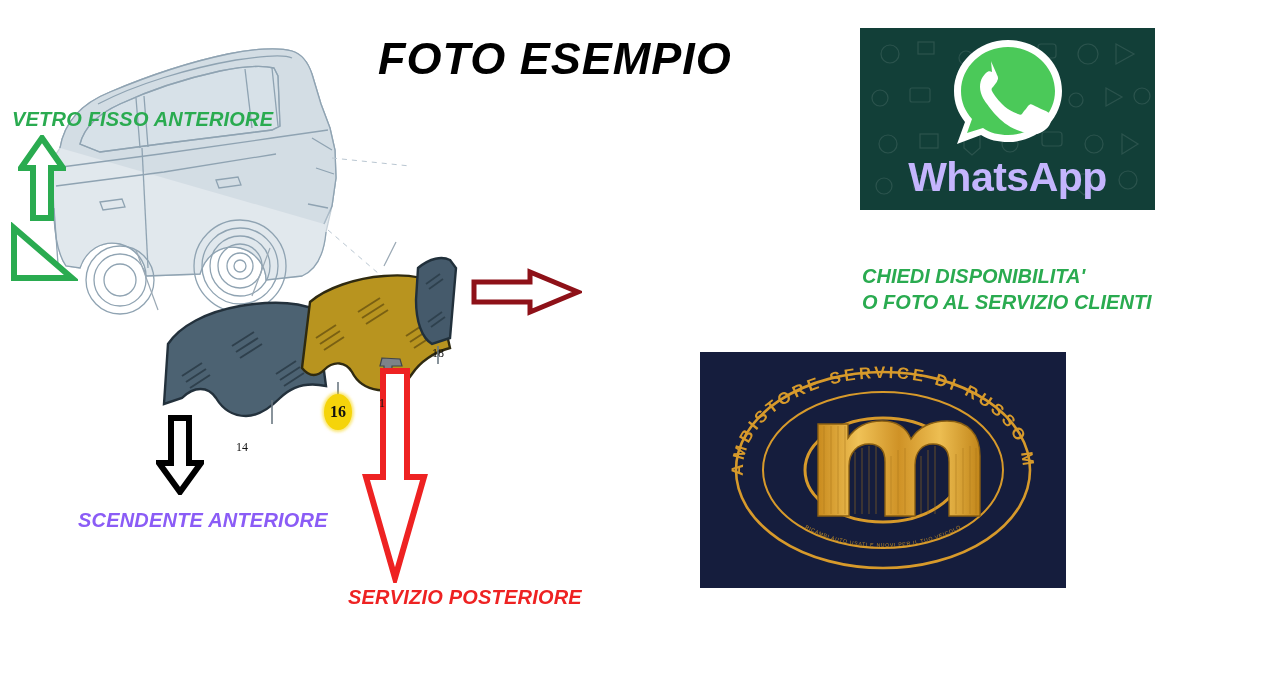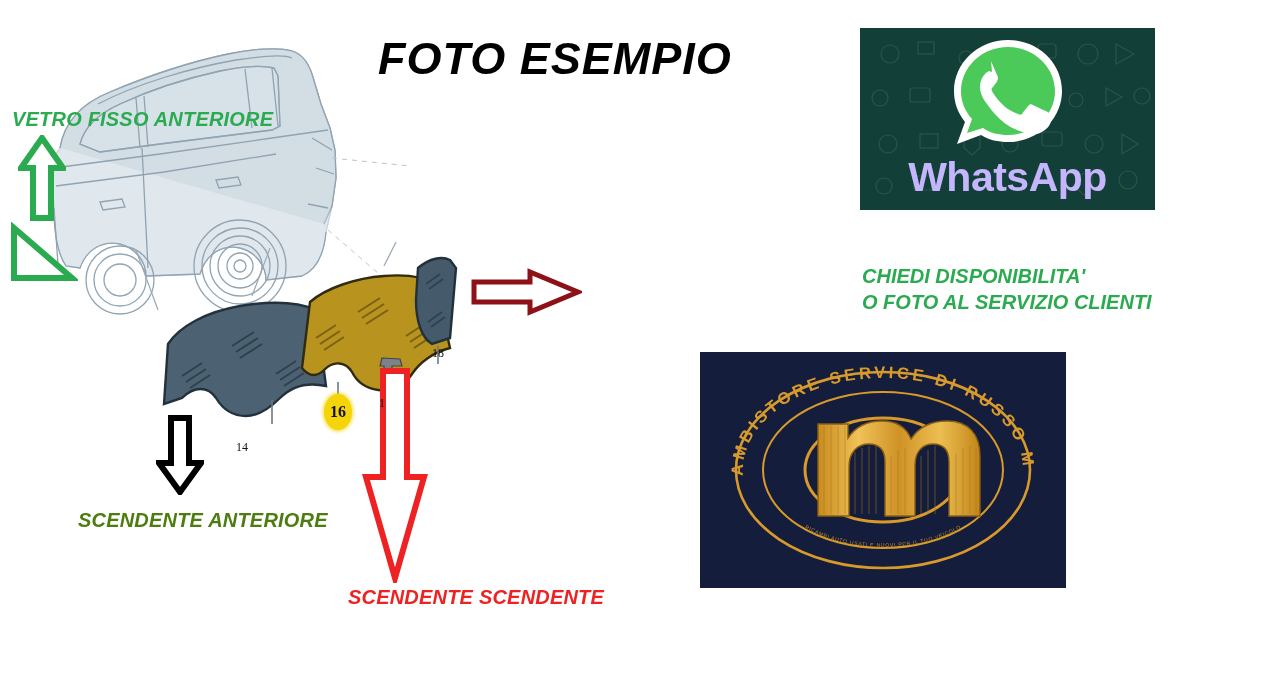--- a/index.html
+++ b/index.html
@@ -43,21 +43,21 @@
   }
   #label-vetro-fisso-posteriore {
     left: 612px; top: 281px;
     font-size: 20px;
     color: #8e1118;
     z-index: 6;
   }
   #label-scendente-anteriore {
     left: 78px; top: 509px;
     font-size: 20px;
-    color: #4d7c0f;
+    color: #8b5cf6;
     z-index: 6;
   }
   #label-scendente-posteriore {
     left: 348px; top: 586px;
     font-size: 20px;
     color: #ee2222;
     z-index: 6;
   }
 
   
@@ -293,21 +293,21 @@
     </svg>
   </div>
 
   <div class="abs" id="title-foto-esempio">FOTO ESEMPIO</div>
 
   <div class="abs label" id="label-vetro-fisso-anteriore">VETRO FISSO ANTERIORE</div>
 
 
   <div class="abs label" id="label-scendente-anteriore">SCENDENTE ANTERIORE</div>
 
-  <div class="abs label" id="label-scendente-posteriore">SCENDENTE SCENDENTE</div>
+  <div class="abs label" id="label-scendente-posteriore">SERVIZIO POSTERIORE</div>
 
   <div class="abs" id="whatsapp-banner">
 
     <svg id="whatsapp-doodles" width="295" height="182" viewBox="0 0 295 182" style="position:absolute;left:0;top:0;opacity:0.10" xmlns="http://www.w3.org/2000/svg">
       <g stroke="#ffffff" stroke-width="1.2" fill="none">
         <circle cx="30" cy="26" r="9"></circle>
           <rect x="58" y="14" width="16" height="12"></rect>
         <circle cx="106" cy="30" r="7"></circle>
           <path d="M138 18 l14 0 l0 14 l-7 6 l-7 -6 Z"></path>
         <rect x="178" y="16" width="18" height="14" rx="3"></rect>

